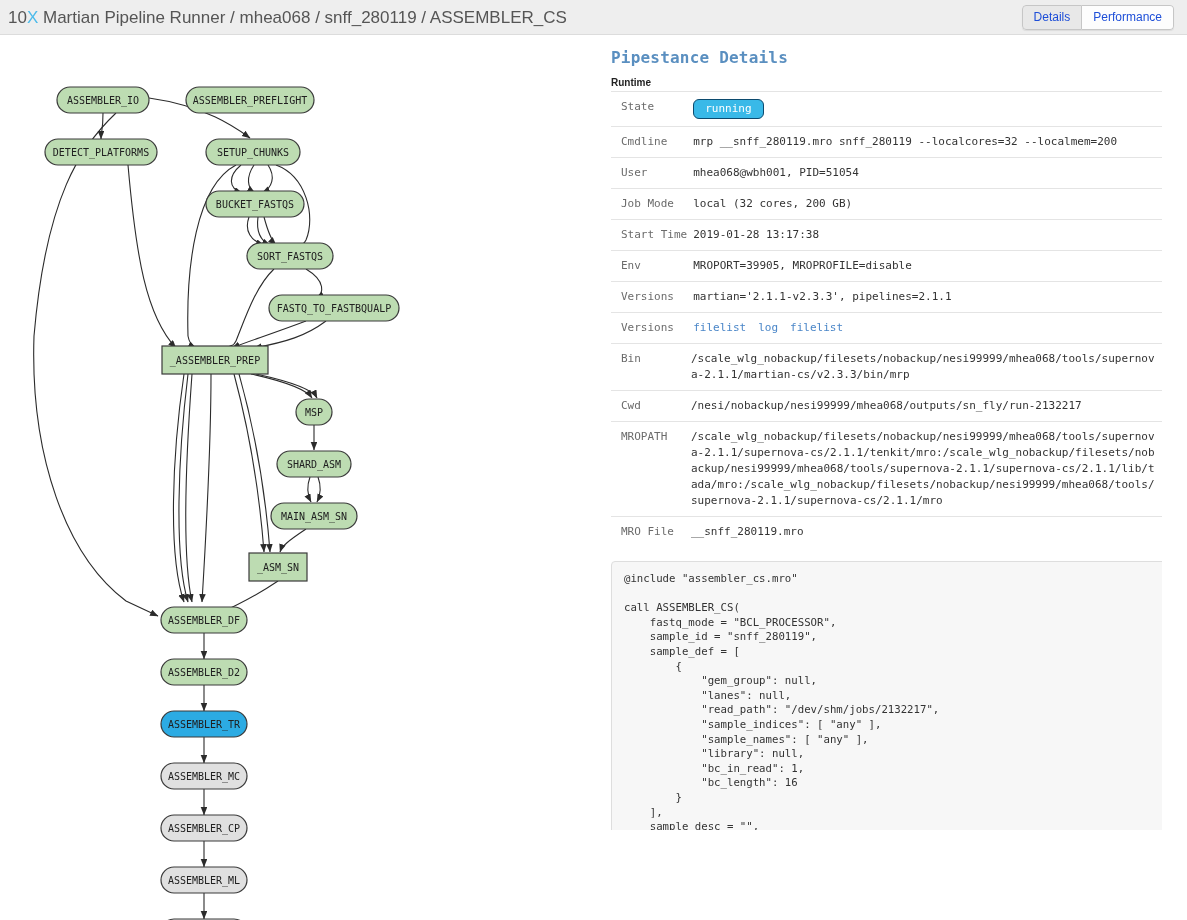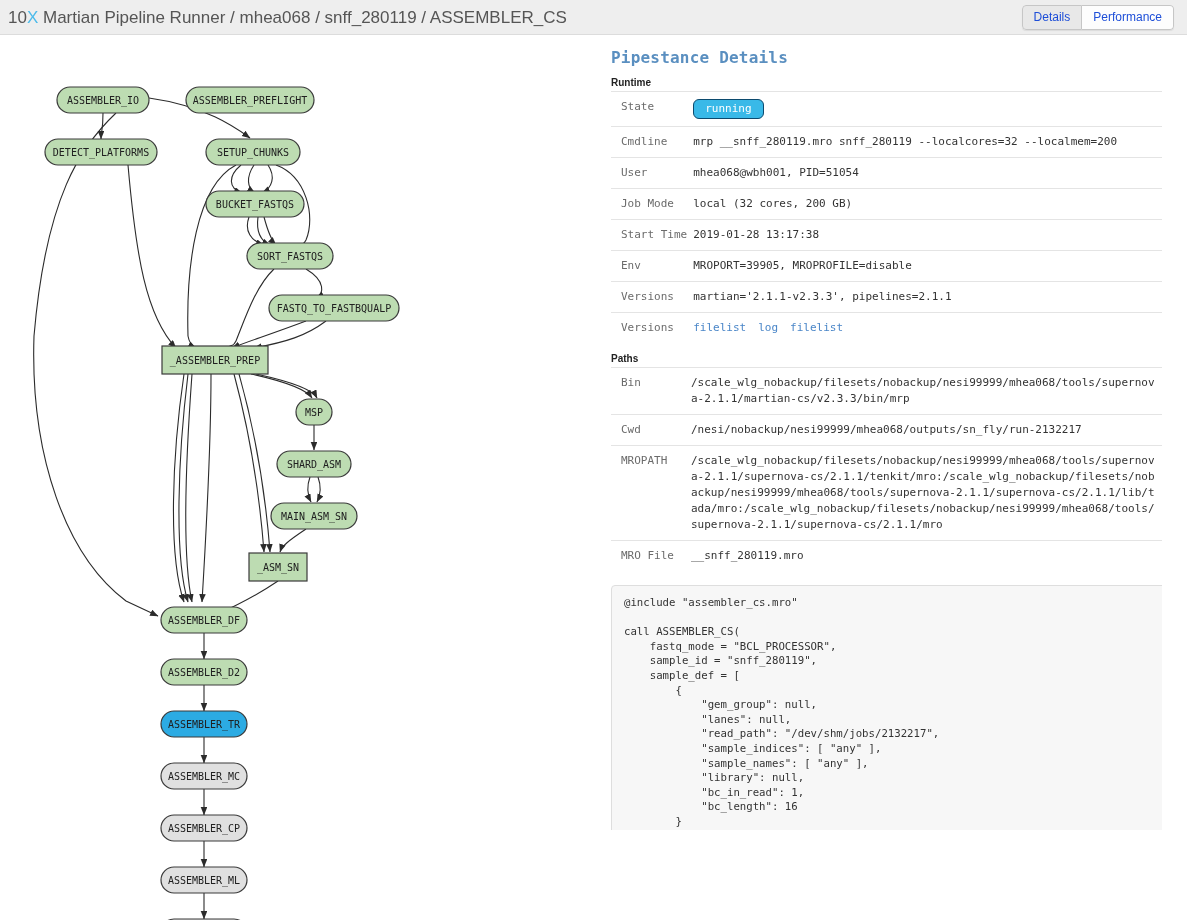--- a/index.html
+++ b/index.html
@@ -268,21 +268,20 @@
             <td class="k">Versions</td>
             <td class="v">martian='2.1.1-v2.3.3', pipelines=2.1.1</td>
           </tr>
           <tr>
             <td class="k">Versions</td>
             <td class="v"><a class="lnk">filelist</a><a class="lnk">log</a><a class="lnk">filelist</a></td>
           </tr>
         </tbody>
     </table>
 
-    <div class="section-head">Paths</div>
     <table class="kv">
       <tbody id="path-rows">
           <tr class="firstrow">
             <td class="k">Bin</td>
             <td class="v">/scale_wlg_nobackup/filesets/nobackup/nesi99999/mhea068/tools/supernova-2.1.1/martian-cs/v2.3.3/bin/mrp</td>
           </tr>
           <tr>
             <td class="k">Cwd</td>
             <td class="v">/nesi/nobackup/nesi99999/mhea068/outputs/sn_fly/run-2132217</td>
           </tr>

